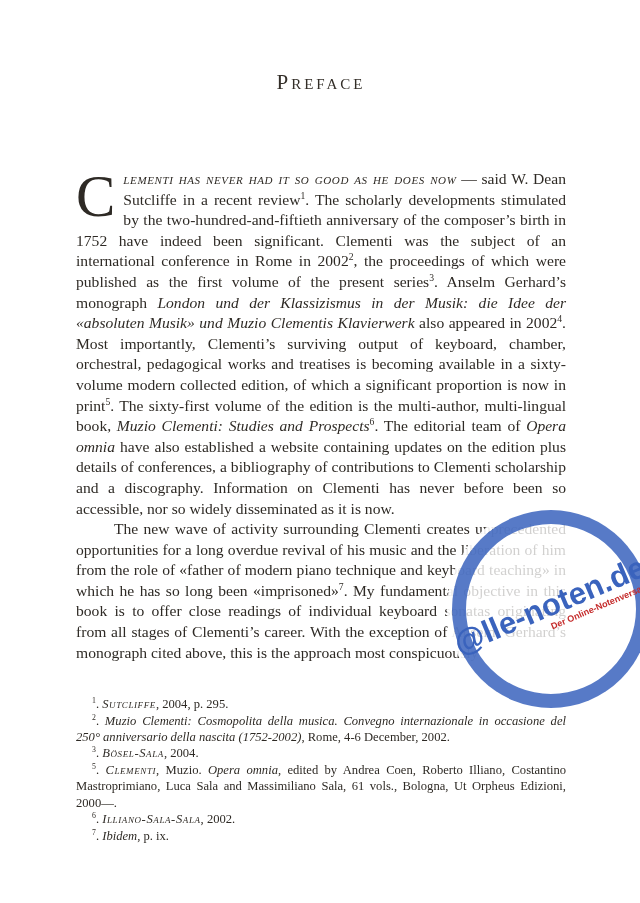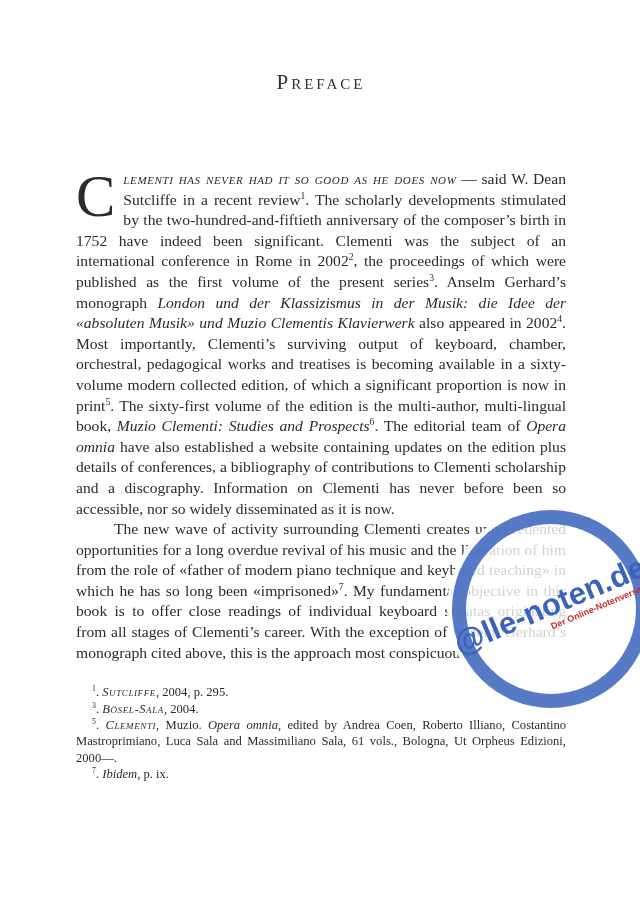--- a/index.html
+++ b/index.html
@@ -36,21 +36,21 @@
   .dropcap {
     float:left;
     font-size:59px;
     line-height:49px;
     padding:3px 8px 0 0;
     color:#2e2a25;
   }
   .sc { font-variant:small-caps; letter-spacing:0.6px;font-style:italic; }
   .it { font-style:italic; }
   sup { font-size:0.62em; vertical-align:super; line-height:0; }
-  .footnotes { margin-top:21px; }
+  .footnotes { margin-top:33px; }
   .fn {
     font-size:12.6px;
     line-height:16.4px;
     text-align:justify;
     text-indent:16px;
     margin:0;
   }
   
   .watermark {
     position:absolute;
@@ -98,22 +98,24 @@
 
   <div class="content">
     <h1 class="title">Preface</h1>
 
     <p class="para"><span class="dropcap">C</span><span><span class="sc">lementi has never had it so good as he does now</span><span> — said W. Dean Sutcliffe in a recent review</span><sup>1</sup><span>. The scholarly developments stimulated by the two-hundred-and-fiftieth anniversary of the composer’s birth in 1752 have indeed been significant. Clementi was the subject of an international conference in Rome in 2002</span><sup>2</sup><span>, the proceedings of which were published as the first volume of the present series</span><sup>3</sup><span>. Anselm Gerhard’s monograph </span><span class="it">London und der Klassizismus in der Musik: die Idee der «absoluten Musik» und Muzio Clementis Klavierwerk</span><span> also appeared in 2002</span><sup>4</sup><span>. Most importantly, Clementi’s surviving output of keyboard, chamber, orchestral, pedagogical works and treatises is becoming available in a sixty-volume modern collected edition, of which a significant proportion is now in print</span><sup>5</sup><span>. The sixty-first volume of the edition is the multi-author, multi-lingual book, </span><span class="it">Muzio Clementi: Studies and Prospects</span><sup>6</sup><span>. The editorial team of </span><span class="it">Opera omnia</span><span> have also established a website containing updates on the edition plus details of conferences, a bibliography of contributions to Clementi scholarship and a discography. Information on Clementi has never before been so accessible, nor so widely disseminated as it is now.</span></span></p>
 
     <p class="para indent"><span><span>The new wave of activity surrounding Clementi creates unprecedented opportunities for a long overdue revival of his music and the liberation of him from the role of «father of modern piano technique and keyboard teaching» in which he has so long been «imprisoned»</span><sup>7</sup><span>. My fundamental objective in this book is to offer close readings of individual keyboard sonatas originating from all stages of Clementi’s career. With the exception of Anselm Gerhard’s monograph cited above, this is the approach most conspicuously</span></span></p>
 
     <div class="footnotes">
       <p class="fn"><span><sup>1</sup><span>. </span><span class="sc">Sutcliffe</span><span>, 2004, p. 295.</span></span></p>
+      <p class="fn"><span><sup>2</sup><span>. </span><span class="it">Muzio Clementi: Cosmopolita della musica. Convegno internazionale in occasione del 250° anniversario della nascita (1752-2002)</span><span>, Rome, 4-6 December, 2002.</span></span></p>
       <p class="fn"><span><sup>3</sup><span>. </span><span class="sc">Bösel-Sala</span><span>, 2004.</span></span></p>
       <p class="fn"><span><sup>5</sup><span>. </span><span class="sc">Clementi</span><span>, Muzio. </span><span class="it">Opera omnia</span><span>, edited by Andrea Coen, Roberto Illiano, Costantino Mastroprimiano, Luca Sala and Massimiliano Sala, 61 vols., Bologna, Ut Orpheus Edizioni, 2000—.</span></span></p>
+      <p class="fn"><span><sup>6</sup><span>. </span><span class="sc">Illiano-Sala-Sala</span><span>, 2002.</span></span></p>
       <p class="fn"><span><sup>7</sup><span>. </span><span class="it">Ibidem</span><span>, p. ix.</span></span></p>
     </div>
   </div>
 
   <div class="watermark">
     <div class="wm-ring"></div>
     <div class="wm-rot">
       <div class="wm-main">@lle-noten.de</div>
       <div class="wm-sub">Der Online-Notenversand</div>
     </div>

